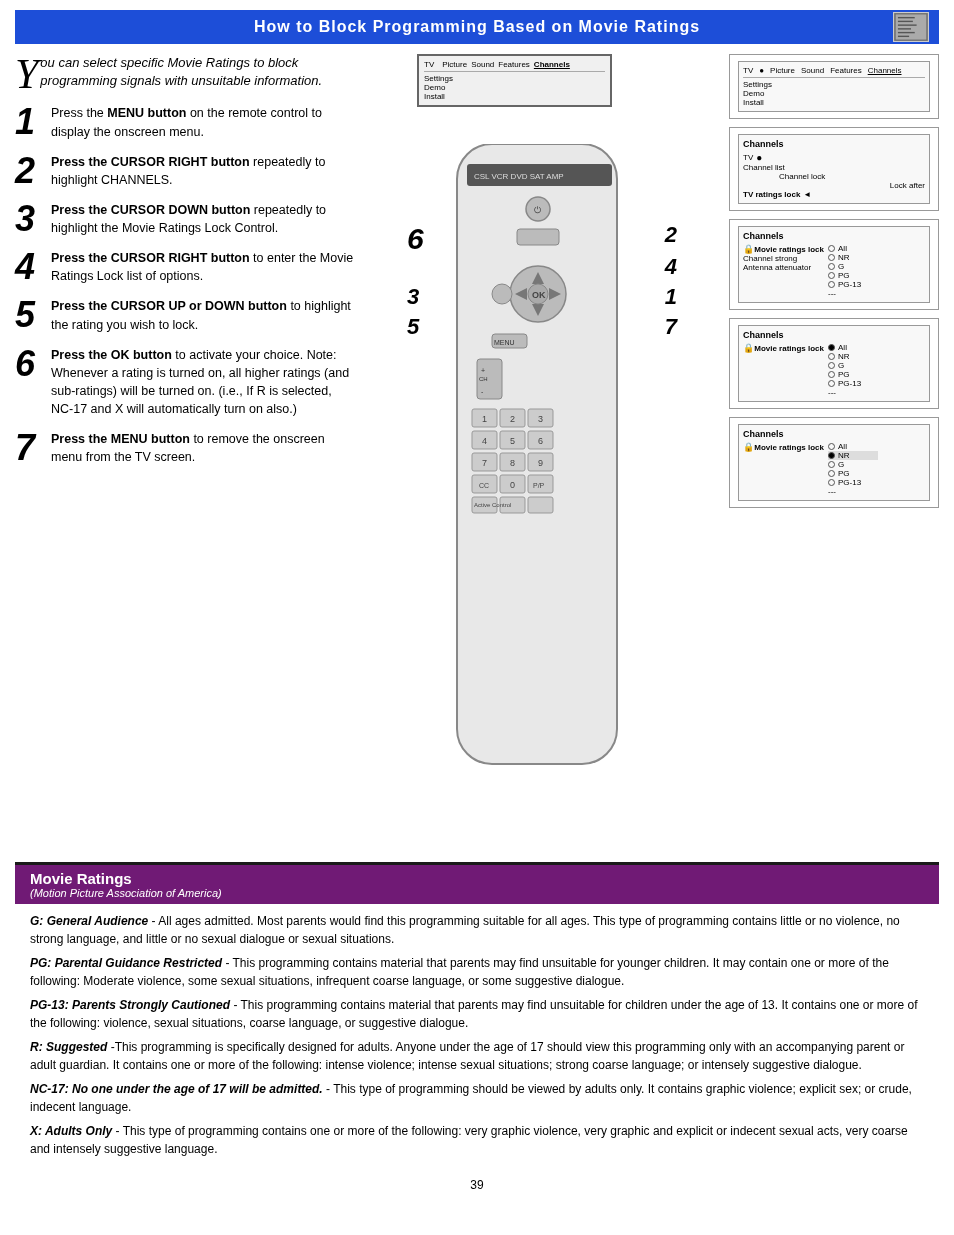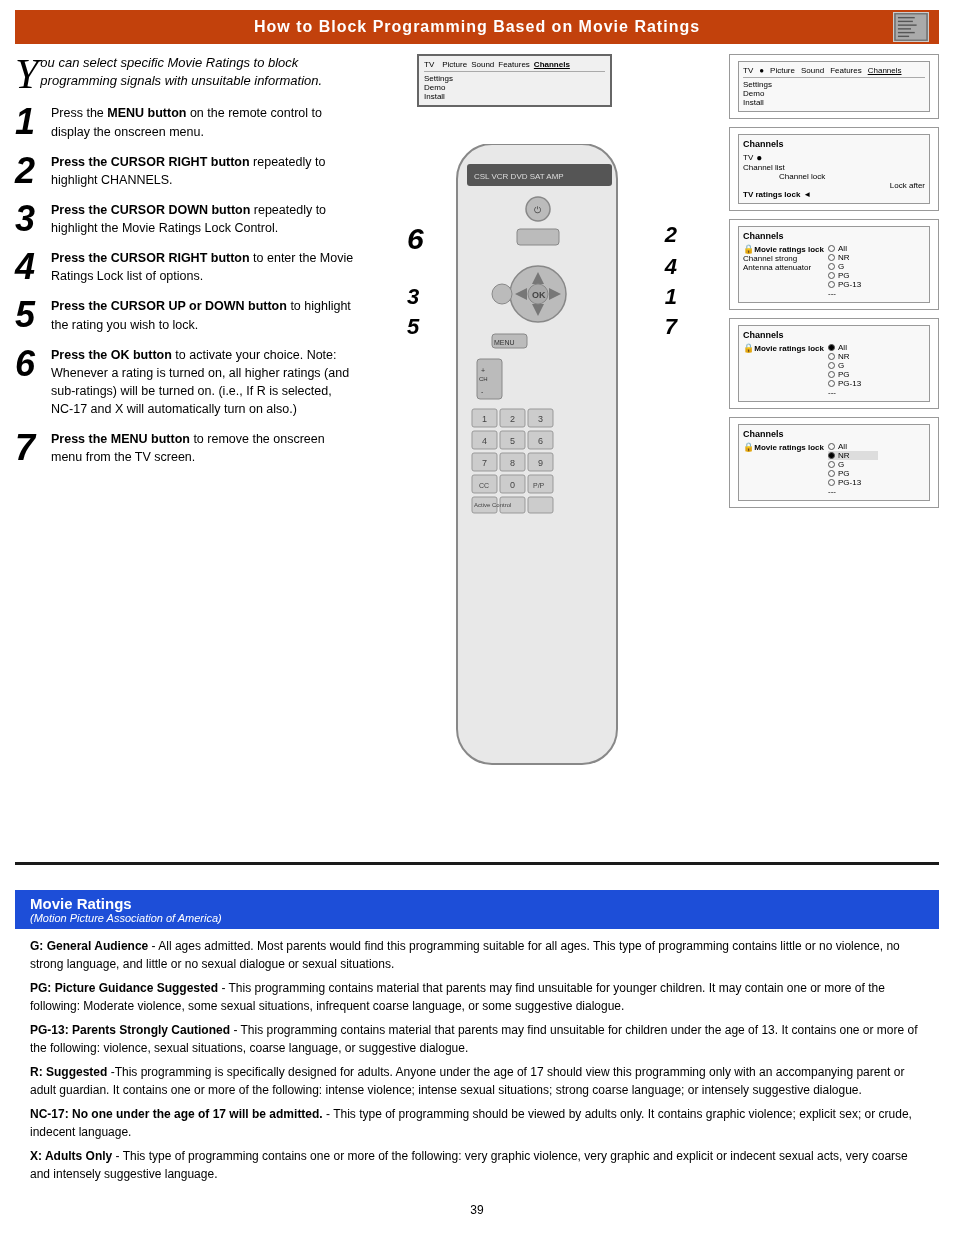--- a/index.html
+++ b/index.html
@@ -7,21 +7,21 @@
       width: 954px;
       min-height: 1235px;
       background: #ffffff;
       font-family: Arial, sans-serif;
       font-size: 13px;
       color: #000;
     }
 
     
     .page-header {
-      background: #c2410c;
+      background: #1d4ed8;
       color: #fff;
       text-align: center;
       padding: 8px 20px;
       font-size: 16px;
       font-weight: bold;
       letter-spacing: 1px;
       position: relative;
       margin: 10px 15px 0 15px;
     }
     .header-icon {
@@ -113,43 +113,43 @@
       background: #fff;
       font-size: 10px;
     }
 
     
     .footer-section {
       margin: 8px 15px 0 15px;
       border-top: 3px solid #1a1a1a;
     }
     .footer-header {
-      background: #1d4ed8;
+      background: #701a75;
       color: #fff;
       padding: 5px 15px;
-      margin-top: 25px;
     }
     .footer-header .footer-title {
       font-size: 15px;
       font-weight: bold;
     }
     .footer-header .footer-subtitle {
       font-size: 11px;
       font-style: italic;
     }
 
     .ratings-content {
       padding: 8px 15px;
       font-size: 12px;
       line-height: 1.5;
     }
     .rating-item {
       margin-bottom: 6px;
     }
     .rating-item .rating-label {
+      font-style: italic;
       font-weight: bold;
     }
 
     .page-number {
       text-align: center;
       padding: 6px;
       font-size: 12px;
     }
   </style>
 </head>
@@ -435,21 +435,21 @@
   <div class="footer-header">
     <div class="footer-title">Movie Ratings</div>
     <div class="footer-subtitle">(Motion Picture Association of America)</div>
   </div>
   <div class="ratings-content">
     <div class="rating-item">
       <span class="rating-label">G: General Audience</span>
       <span> - All ages admitted. Most parents would find this programming suitable for all ages. This type of programming contains little or no violence, no strong language, and little or no sexual dialogue or sexual situations.</span>
     </div>
     <div class="rating-item">
-      <span class="rating-label">PG: Picture Guidance Suggested</span>
+      <span class="rating-label">PG: Parental Guidance Restricted</span>
       <span> - This programming contains material that parents may find unsuitable for younger children. It may contain one or more of the following: Moderate violence, some sexual situations, infrequent coarse language, or some suggestive dialogue.</span>
     </div>
     <div class="rating-item">
       <span class="rating-label">PG-13: Parents Strongly Cautioned</span>
       <span> - This programming contains material that parents may find unsuitable for children under the age of 13. It contains one or more of the following: violence, sexual situations, coarse language, or suggestive dialogue.</span>
     </div>
     <div class="rating-item">
       <span class="rating-label">R: Suggested</span>
       <span> -This programming is specifically designed for adults.  Anyone under the age of 17 should view this programming only with an accompanying parent or adult guardian. It contains one or more of the following: intense violence; intense sexual situations; strong coarse language; or intensely suggestive dialogue.</span>
     </div>

